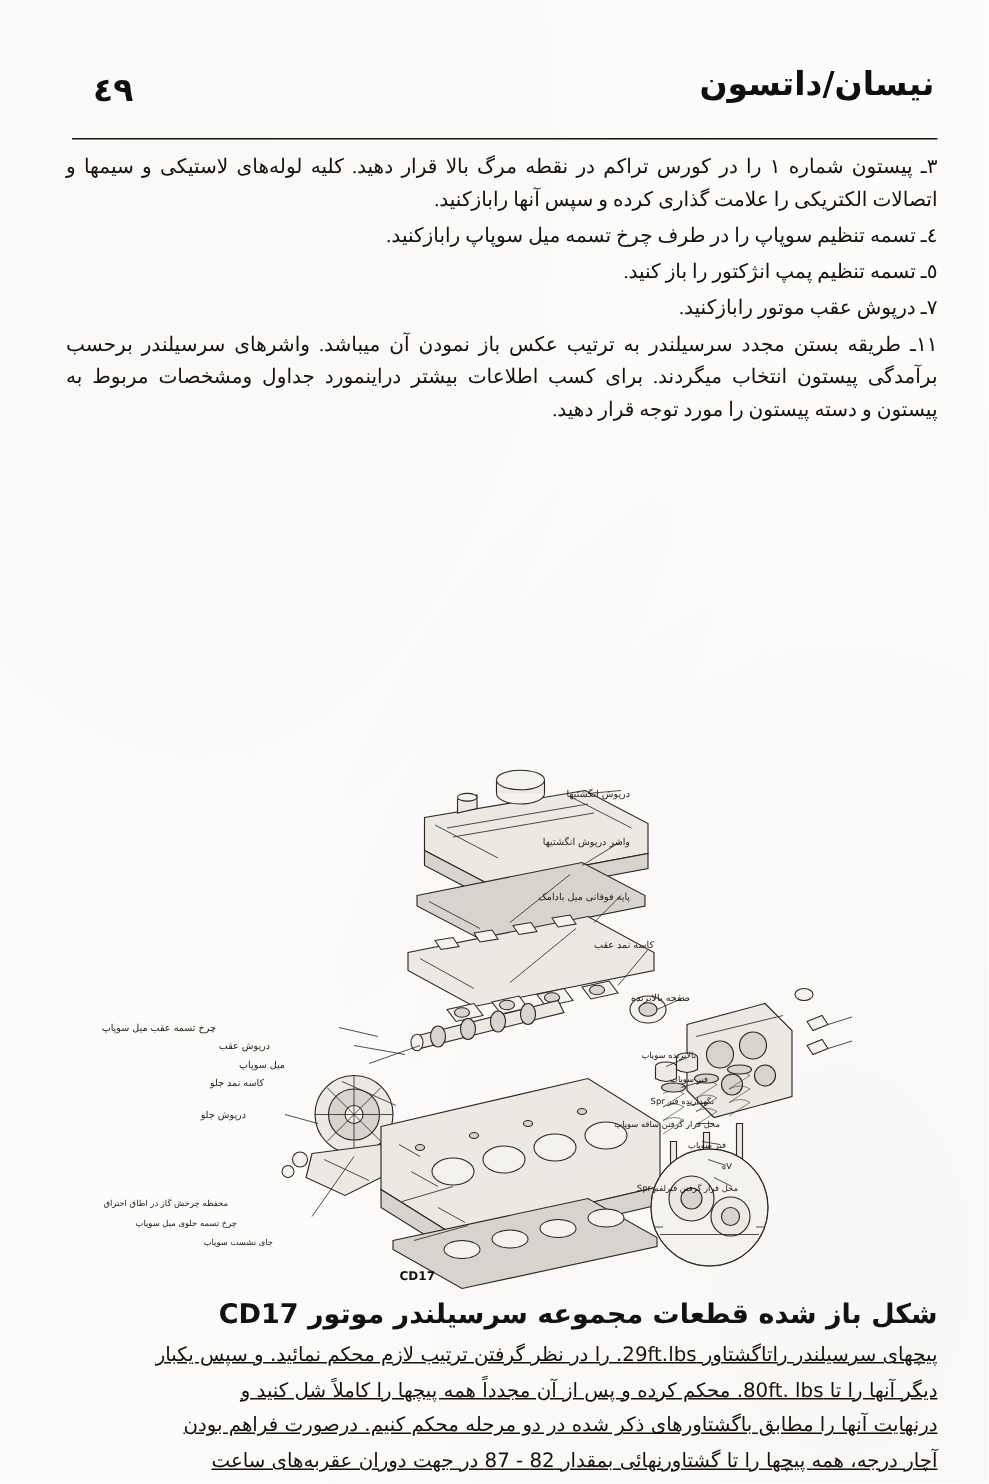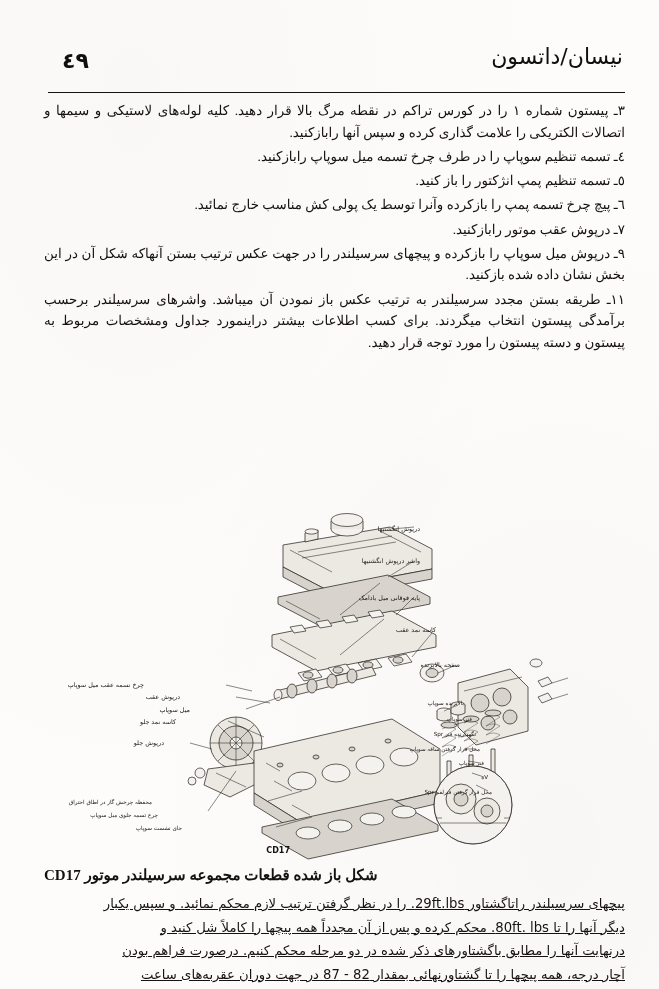--- a/index.html
+++ b/index.html
@@ -29,21 +29,21 @@
     top: 44px;
     left: 52px;
     right: 36px;
     height: 40px;
   }
   .book-title {
     position: absolute;
     right: 0;
     top: 0;
     font-size: 22px;
-    font-weight: normal;
+    font-weight: bold;
     letter-spacing: 0px;
     color: #100f0d;
     font-family: "DejaVu Sans", sans-serif;
   }
   .page-number {
     position: absolute;
     left: 10px;
     top: 4px;
     font-size: 22px;
     font-weight: bold;
@@ -83,26 +83,25 @@
   .figure-svg {
     display: block;
     width: 100%;
     height: 100%;
   }
   .fig-caption {
     position: absolute;
     top: 866px;
     left: 44px;
     right: 34px;
-    text-align: left;
-    font-size: 15px;
+    text-align: right;
+    font-size: 18px;
     font-weight: bold;
     direction: rtl;
     color: #141210;
-    font-family: Liberation Serif, serif;
   }
   .bottom-text {
     position: absolute;
     top: 893px;
     left: 44px;
     right: 34px;
     direction: rtl;
     text-align: justify;
     font-size: 13.2px;
     line-height: 1.6;
@@ -160,23 +159,21 @@
     <div class="page-number">٤٩</div>
     <div class="book-title">نیسان/داتسون</div>
   </div>
 
   <div class="rule"></div>
 
   <div class="body-text">
     <p class="para">٣ـ پیستون شماره ١ را در کورس تراکم در نقطه مرگ بالا قرار دهید. کلیه لوله‌های لاستیکی و سیمها و اتصالات الکتریکی را علامت گذاری کرده و سپس آنها رابازکنید.</p>
     <p class="para">٤ـ تسمه تنظیم سوپاپ را در طرف چرخ تسمه میل سوپاپ رابازکنید.</p>
     <p class="para">٥ـ تسمه تنظیم پمپ انژکتور را باز کنید.</p>
-    <p class="para">٦ـ پیچ چرخ تسمه پمپ را بازکرده وآنرا توسط یک پولی کش مناسب خارج نمائید.</p>
     <p class="para">٧ـ درپوش عقب موتور رابازکنید.</p>
-    <p class="para">٩ـ درپوش میل سوپاپ را بازکرده و پیچهای سرسیلندر را در جهت عکس ترتیب بستن آنهاکه شکل آن در این بخش نشان داده شده بازکنید.</p>
     <p class="para">١١ـ طریقه بستن مجدد سرسیلندر به ترتیب عکس باز نمودن آن میباشد. واشرهای سرسیلندر برحسب برآمدگی پیستون انتخاب میگردند. برای کسب اطلاعات  بیشتر دراینمورد جداول ومشخصات مربوط  به پیستون و دسته پیستون را مورد توجه قرار دهید.</p>
   </div>
 
   <div class="fig-wrap">
     <svg class="figure-svg" viewBox="0 0 589 360" preserveAspectRatio="xMidYMid meet">
 
       <g>
         <path class="part" d="M243 40 L350 22 L392 44 L392 64 L285 84 L243 62 Z"></path>
         <path class="part-d" d="M243 62 L285 84 L285 94 L243 72 Z"></path>
         <path class="part-d" d="M285 84 L392 64 L392 74 L285 94 Z"></path>

